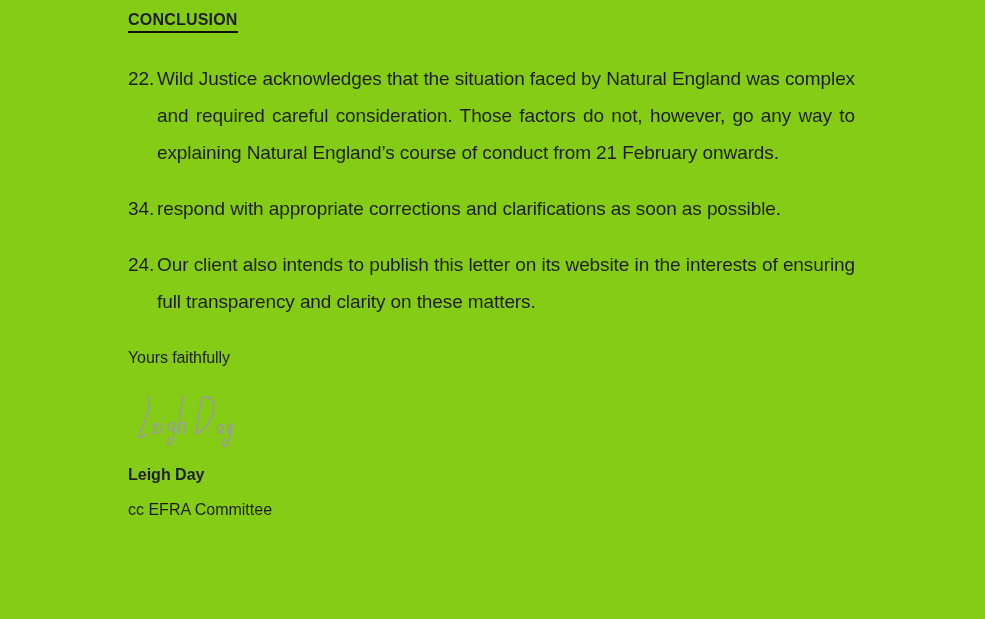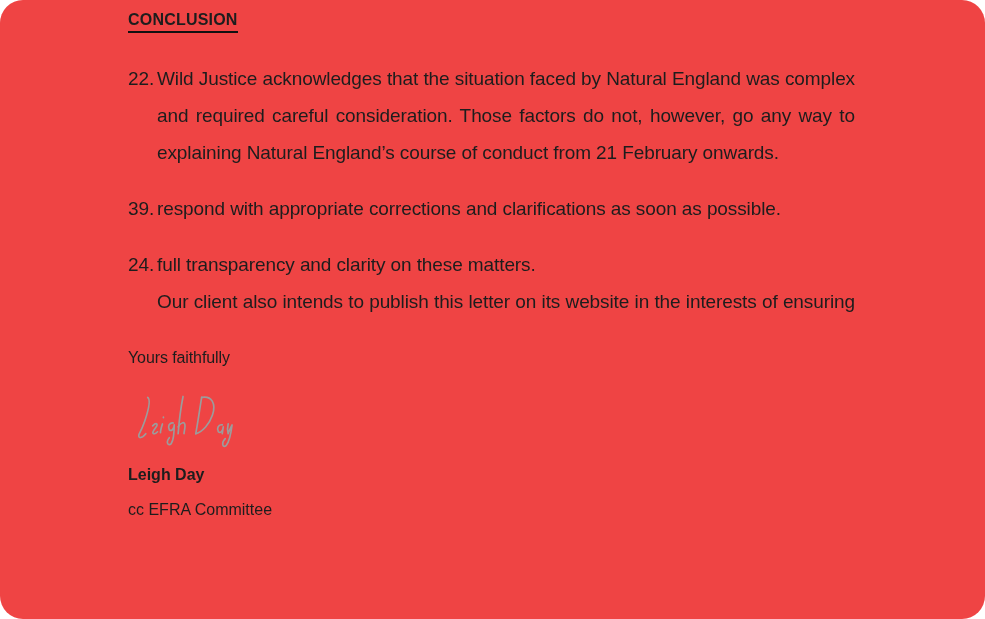--- a/index.html
+++ b/index.html
@@ -7,23 +7,22 @@
   html, body { background: #ffffff; }
   body {
     font-family: "Liberation Sans", sans-serif;
     color: #1d1d1d;
     -webkit-font-smoothing: antialiased;
   }
   .page {
     position: relative;
     width: 985px;
     height: 619px;
-    background: #ef4444;
+    background: #84cc16;
     overflow: hidden;
-    border-radius: 23px;
   }
   .content {
     position: absolute;
     left: 128px;
     top: 10px;
     width: 727px;
   }
   .heading {
     font-size: 16px;
     font-weight: 700;
@@ -90,28 +89,28 @@
     </div>
 
     <div class="para">
       <span class="num">22.</span>
       <div class="line">Wild Justice acknowledges that the situation faced by Natural England was complex</div>
       <div class="line">and required careful consideration. Those factors do not, however, go any way to</div>
       <div class="line last">explaining Natural England’s course of conduct from 21 February onwards.</div>
     </div>
 
     <div class="para">
-      <span class="num">39.</span>
+      <span class="num">34.</span>
       <div class="line last">respond with appropriate corrections and clarifications as soon as possible.</div>
     </div>
 
     <div class="para">
       <span class="num">24.</span>
+      <div class="line">Our client also intends to publish this letter on its website in the interests of ensuring</div>
       <div class="line last">full transparency and clarity on these matters.</div>
-      <div class="line">Our client also intends to publish this letter on its website in the interests of ensuring</div>
     </div>
 
     <div class="closing">Yours faithfully</div>
 
     <div class="signature" role="img" aria-label="Leigh Day">
       <svg width="102" height="64" viewBox="0 0 104 62" fill="none" stroke="#9c9c9c" stroke-width="1.7" stroke-linecap="round" stroke-linejoin="round">
 
         <path d="M14,8 C17,10 15,20 11,32 C9,38 6,44 5,46 C4,50 8,50 12,45"></path>
 
         <path d="M19,37 C23,33 25,35 22,39 C19,43 18,45 21,45 C22,45 23,44 24,43"></path>

